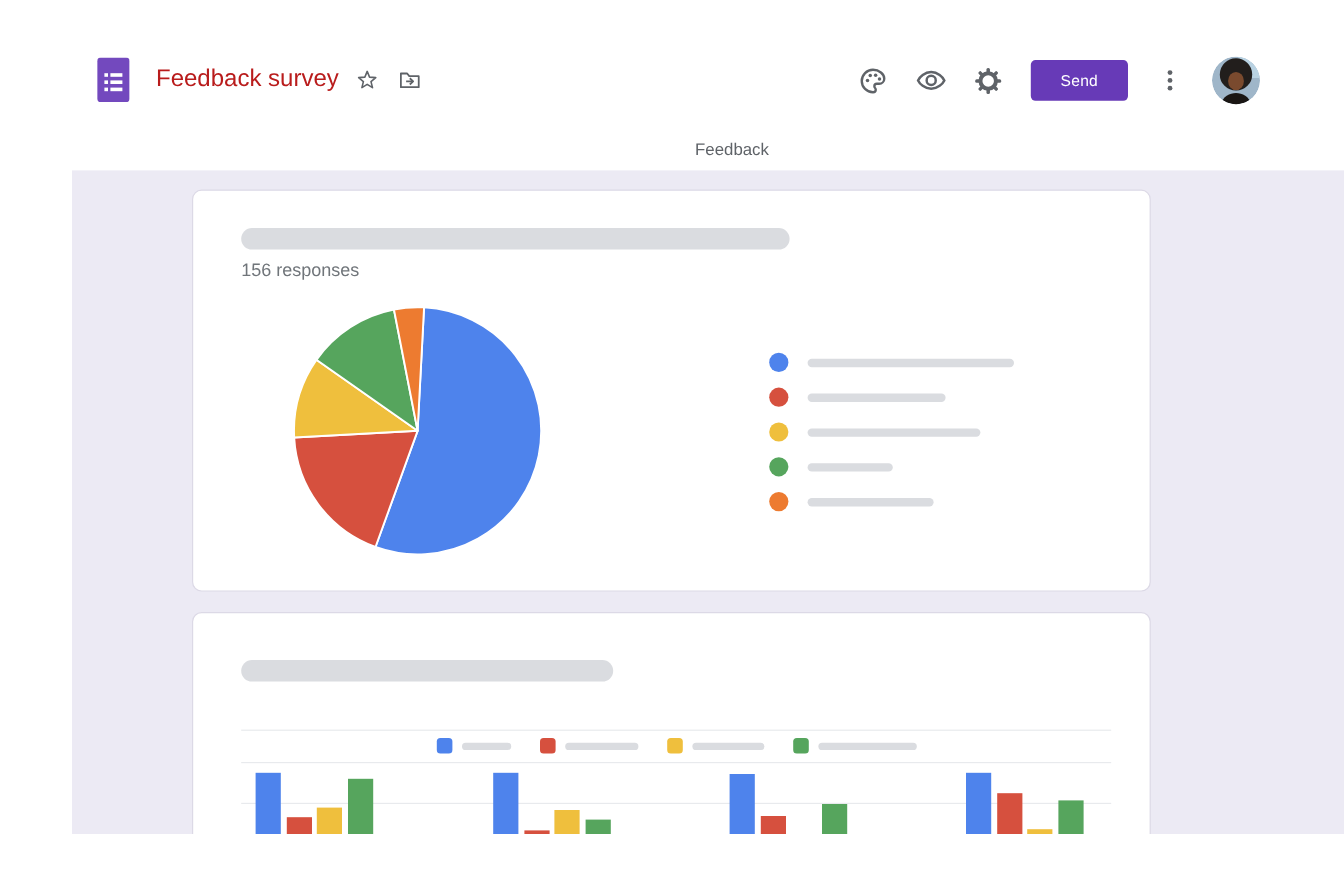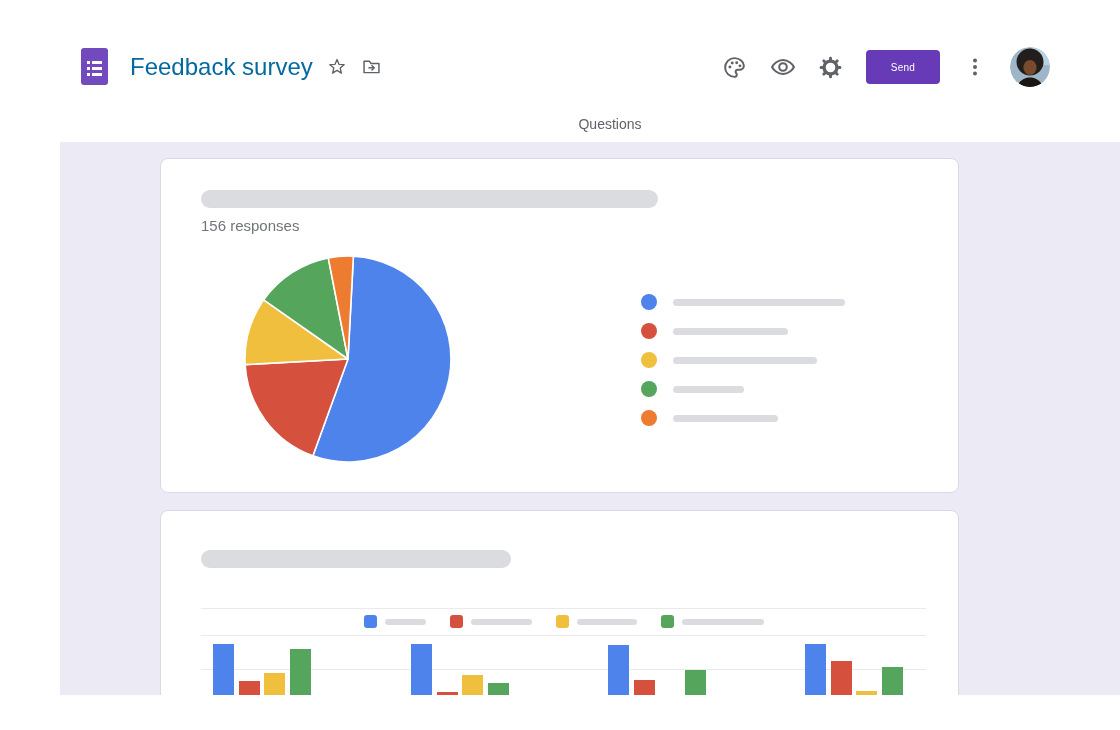--- a/index.html
+++ b/index.html
@@ -3,26 +3,26 @@
 <meta charset="utf-8">
 <style>
   * { margin:0; padding:0; box-sizing:border-box; }
   html,body { width:1120px; height:730px; background:#ffffff; overflow:hidden;
     font-family:"Liberation Sans", sans-serif; }
   .stage { position:relative; width:1120px; height:730px; }
 
   
   .header-left { position:absolute; left:81px; top:48px; display:flex; align-items:center; }
   .forms-logo { width:27px; height:37px; flex:0 0 auto; }
-  .doc-title { font-size:24px; color:#0369a1; margin-left:22px; white-space:nowrap; }
+  .doc-title { font-size:20px; color:#b91c1c; margin-left:22px; white-space:nowrap; }
   .hdr-ic { width:22px; height:22px; margin-left:13px; display:flex; align-items:center; justify-content:center; cursor:pointer; }
   .header-right { position:absolute; right:70px; top:47px; display:flex; align-items:center; gap:22px; }
   .tool-ic { width:26px; height:26px; display:flex; align-items:center; justify-content:center; cursor:pointer; }
   .send-btn { height:34px; padding:0 25px; background:#673AB7; color:#fff; border:none;
-    border-radius:4px; font-size:10px; font-family:"Liberation Sans",sans-serif; letter-spacing:.2px; cursor:pointer; }
+    border-radius:4px; font-size:13px; font-family:"Liberation Sans",sans-serif; letter-spacing:.2px; cursor:pointer; }
   .avatar { width:40px; height:40px; border-radius:50%; overflow:hidden; cursor:pointer; }
 
   
   .tabs { position:absolute; top:106px; left:0; width:100%; height:36px;
     display:flex; justify-content:center; align-items:flex-start; gap:36px; }
   .tabs-inner { display:flex; gap:36px; position:relative; left:50px; }
   .tab { position:relative; height:34px; display:flex; align-items:center; gap:8px;
     font-size:14px; color:#5f6368; cursor:pointer; padding-top:2px; }
   .tab.active { color:#673AB7; font-weight:bold; }
   .tab-underline { position:absolute; left:-4px; bottom:0; height:4px; width:86px;
@@ -142,21 +142,21 @@
           <ellipse cx="20" cy="20.5" rx="6.6" ry="7.6" fill="#7A4A2E"></ellipse>
           <path d="M7 42c1-8.5 7.5-11.5 13-11.5S32 33.5 33 42z" fill="#1A1614"></path>
         </g>
       </svg>
     </span>
   </div>
 
   <nav class="tabs">
     <div class="tabs-inner">
       <div class="tab">
-        <span>Questions</span>
+        <span>Feedback</span>
       </div>
     </div>
   </nav>
 
   <main class="canvas">
 
     <section class="card card1">
       <div class="skel title-skel" id="skel1" style="left: 40px; top: 31px; width: 457px;"></div>
       <div class="responses-count">156 responses</div>
       <svg class="pie-svg" id="pie-svg" width="210" height="210" viewBox="-105 -105 210 210">

